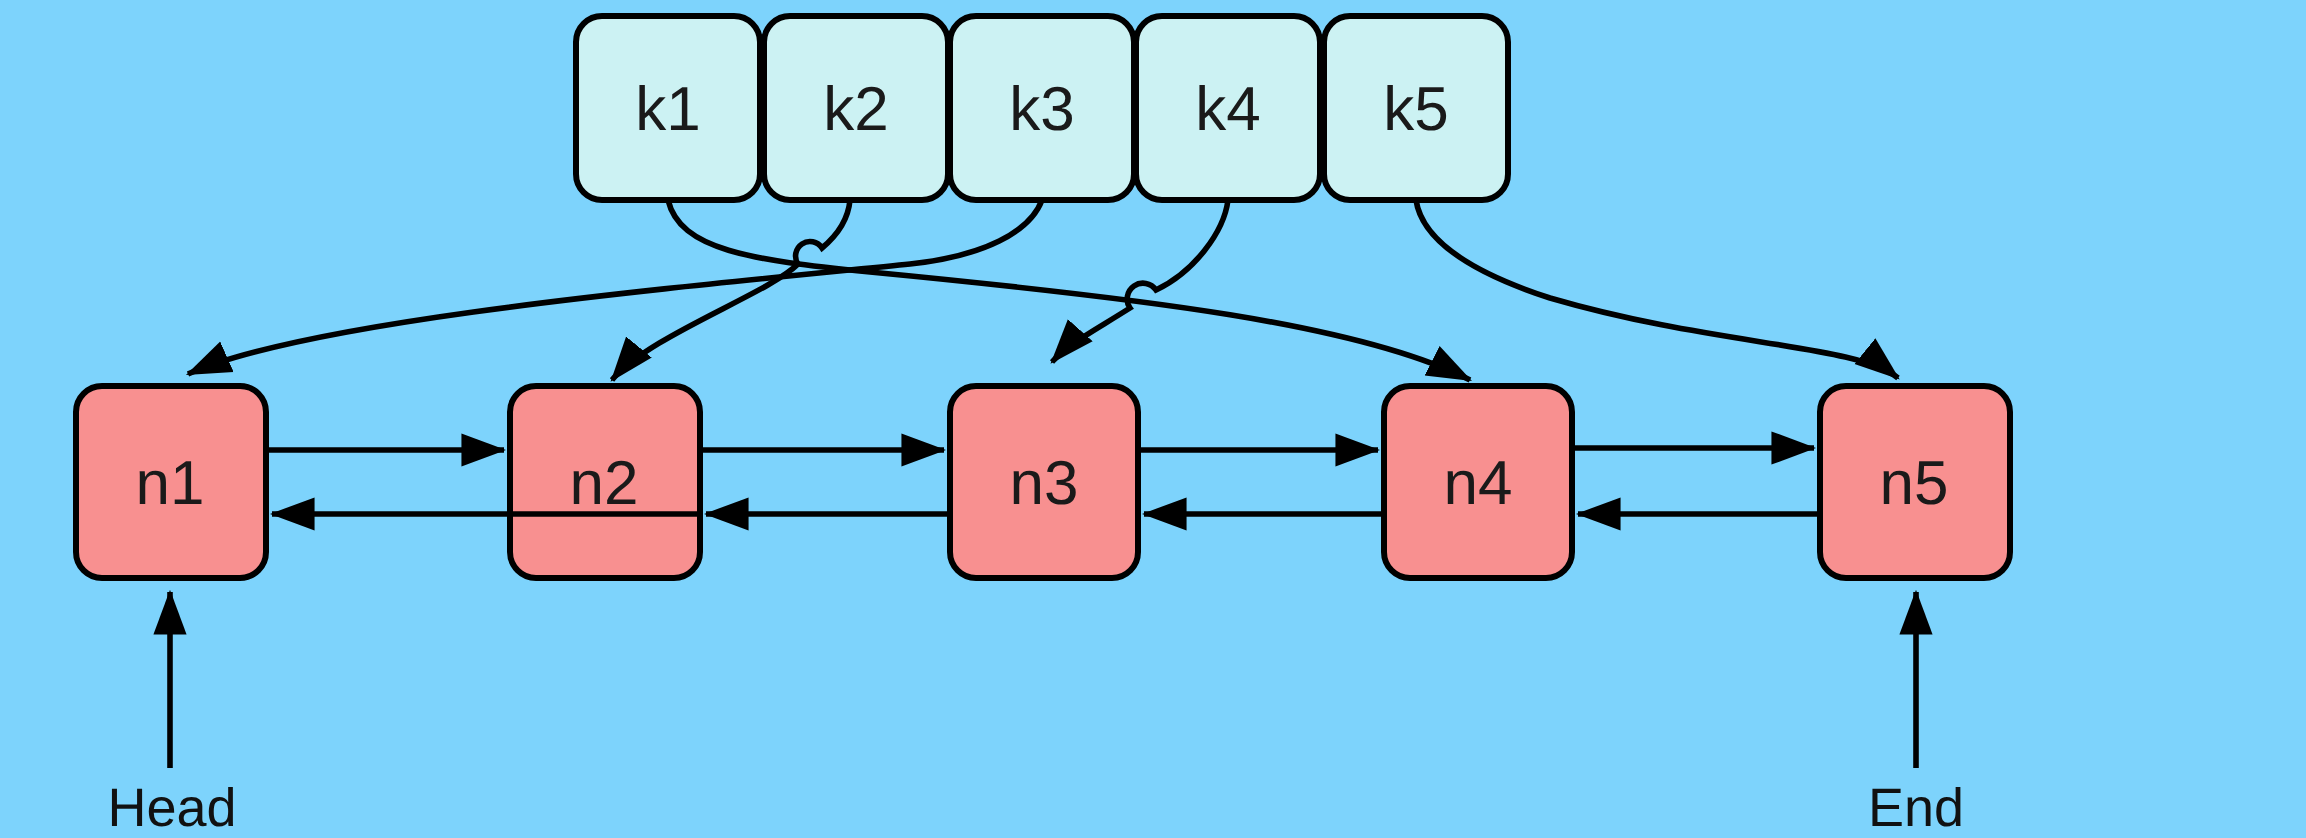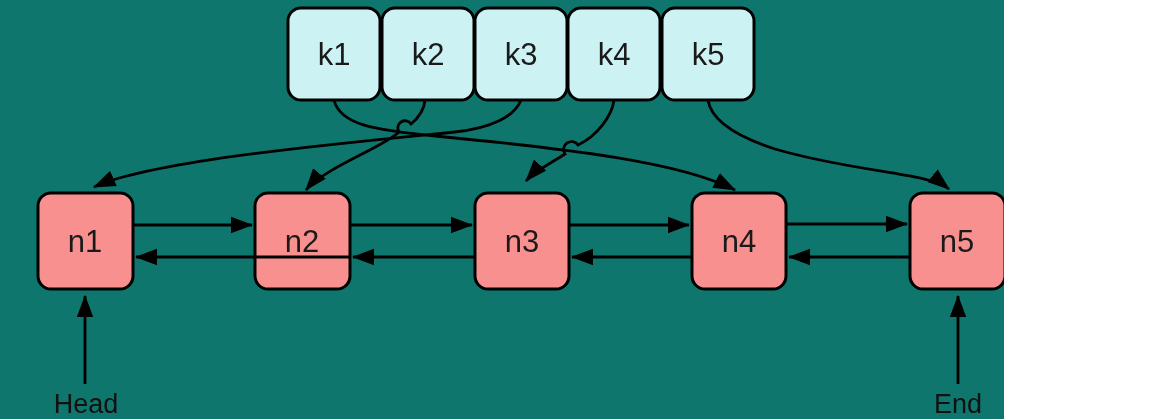--- a/index.html
+++ b/index.html
@@ -2,23 +2,23 @@
 <html><head>
 <meta charset="utf-8">
 <style>
   html, body {
     margin: 0;
     padding: 0;
     background: #ffffff;
   }
   .stage {
     position: relative;
-    width: 1004px;
+    width: 1153px;
     height: 419px;
-    background: #0f766e;
+    background: #7dd3fc;
     overflow: hidden;
   }
   svg { display: block; }
   .box-label {
     font-family: "Liberation Sans", "DejaVu Sans", sans-serif;
     font-size: 31px;
     fill: #1a1a1a;
     text-anchor: middle;
   }
   .ptr-label {

